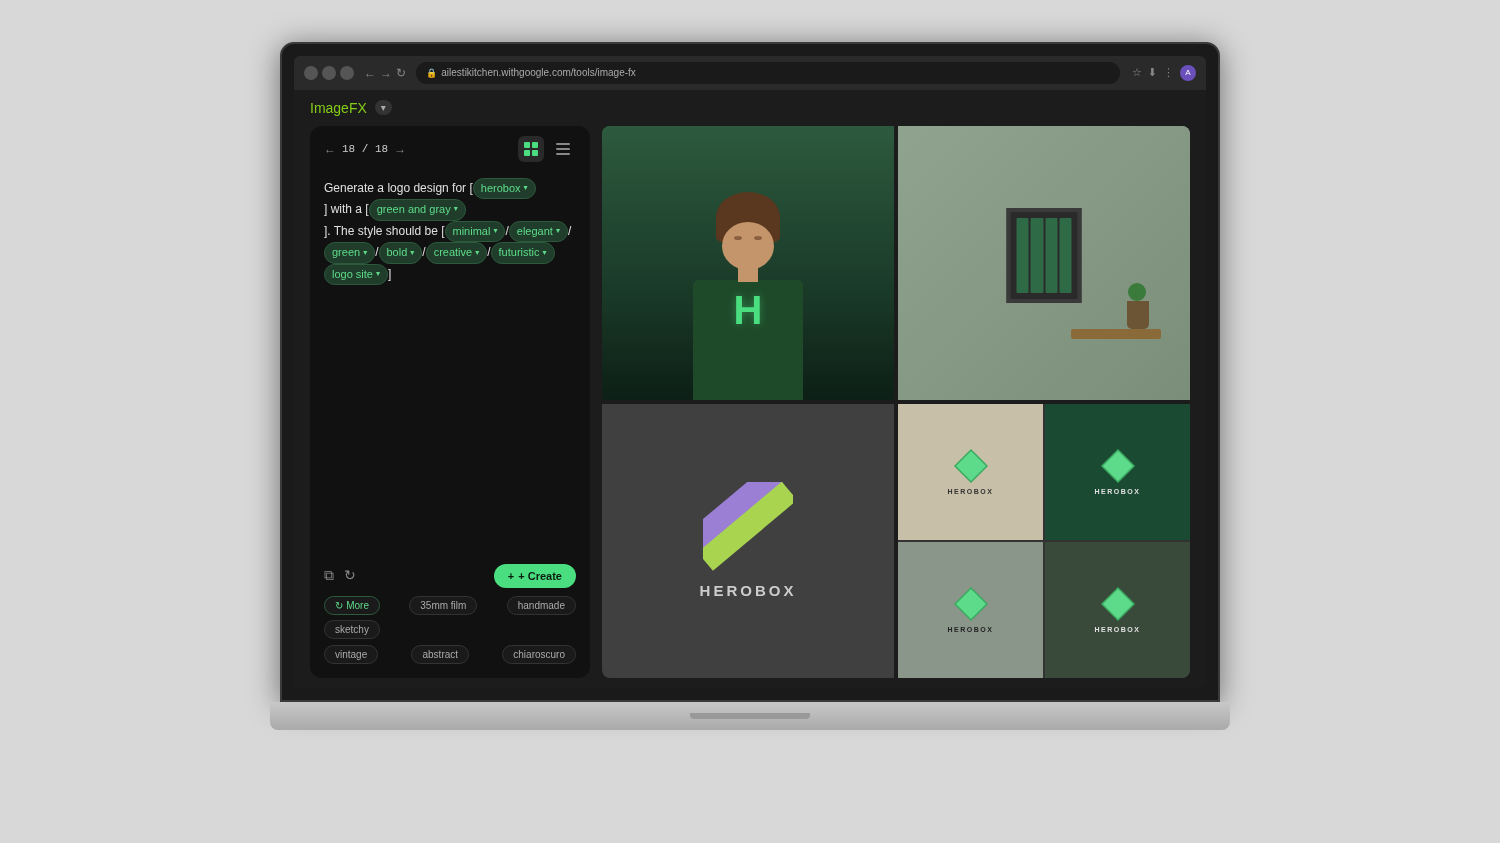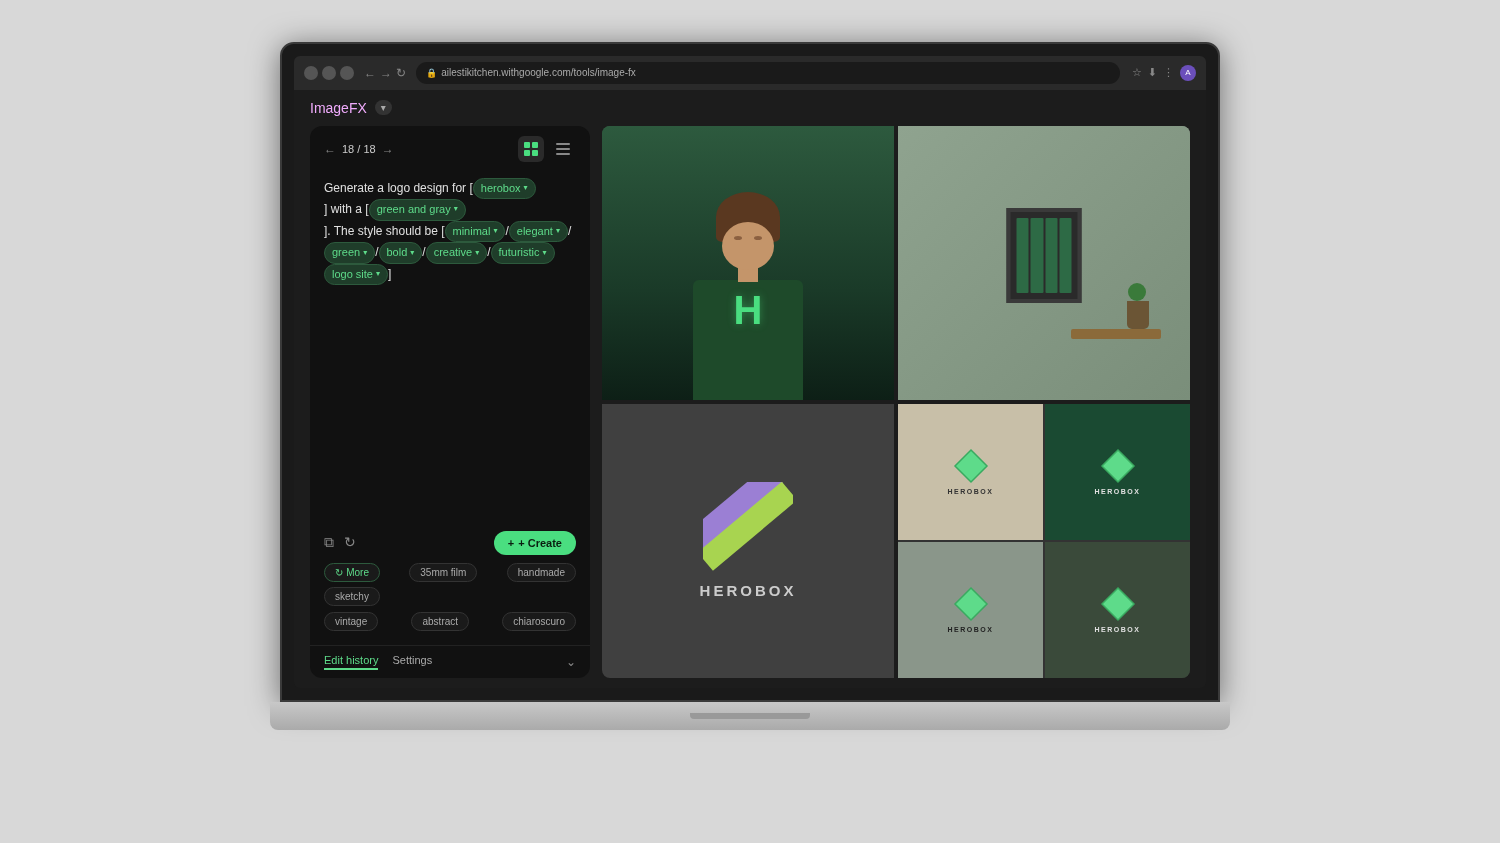--- a/index.html
+++ b/index.html
@@ -138,21 +138,21 @@
     
     .app-header {
       padding: 10px 16px;
       display: flex;
       align-items: center;
       gap: 8px;
       flex-shrink: 0;
     }
 
     .app-logo {
-      color: #f0abfc;
+      color: #84cc16;
       font-size: 14px;
       font-weight: 500;
     }
 
     .app-logo-badge {
       background: #333;
       border-radius: 10px;
       padding: 2px 6px;
       font-size: 10px;
       color: #aaa;
@@ -205,20 +205,21 @@
 
     .prompt-nav-btn {
       color: #888;
       font-size: 12px;
       cursor: pointer;
     }
 
     .prompt-counter {
       color: #ccc;
       font-size: 11px;
+      font-family: Liberation Mono, monospace;
     }
 
     .prompt-view-btns {
       display: flex;
       gap: 6px;
     }
 
     .view-btn {
       width: 26px;
       height: 26px;
@@ -598,27 +599,20 @@
                   <span class="style-chip">handmade</span>
                   <span class="style-chip">sketchy</span>
                 </div>
                 <div class="style-chips-row">
                   <span class="style-chip">vintage</span>
                   <span class="style-chip">abstract</span>
                   <span class="style-chip">chiaroscuro</span>
                 </div>
               </div>
 
-              <div class="edit-history-bar">
-                <div class="tabs-row">
-                  <span class="tab-link active">Edit history</span>
-                  <span class="tab-link">Settings</span>
-                </div>
-                <span class="tab-nav-btn">⌄</span>
-              </div>
 
             </div>
           </div>
 
           <div class="right-panel">
 
             <div class="image-cell cell-1">
               <div class="scene-bg-person"></div>
               <div class="woman-scene">
                 <div style="position: relative; z-index: 2; display: flex; flex-direction: column; align-items: center;">

